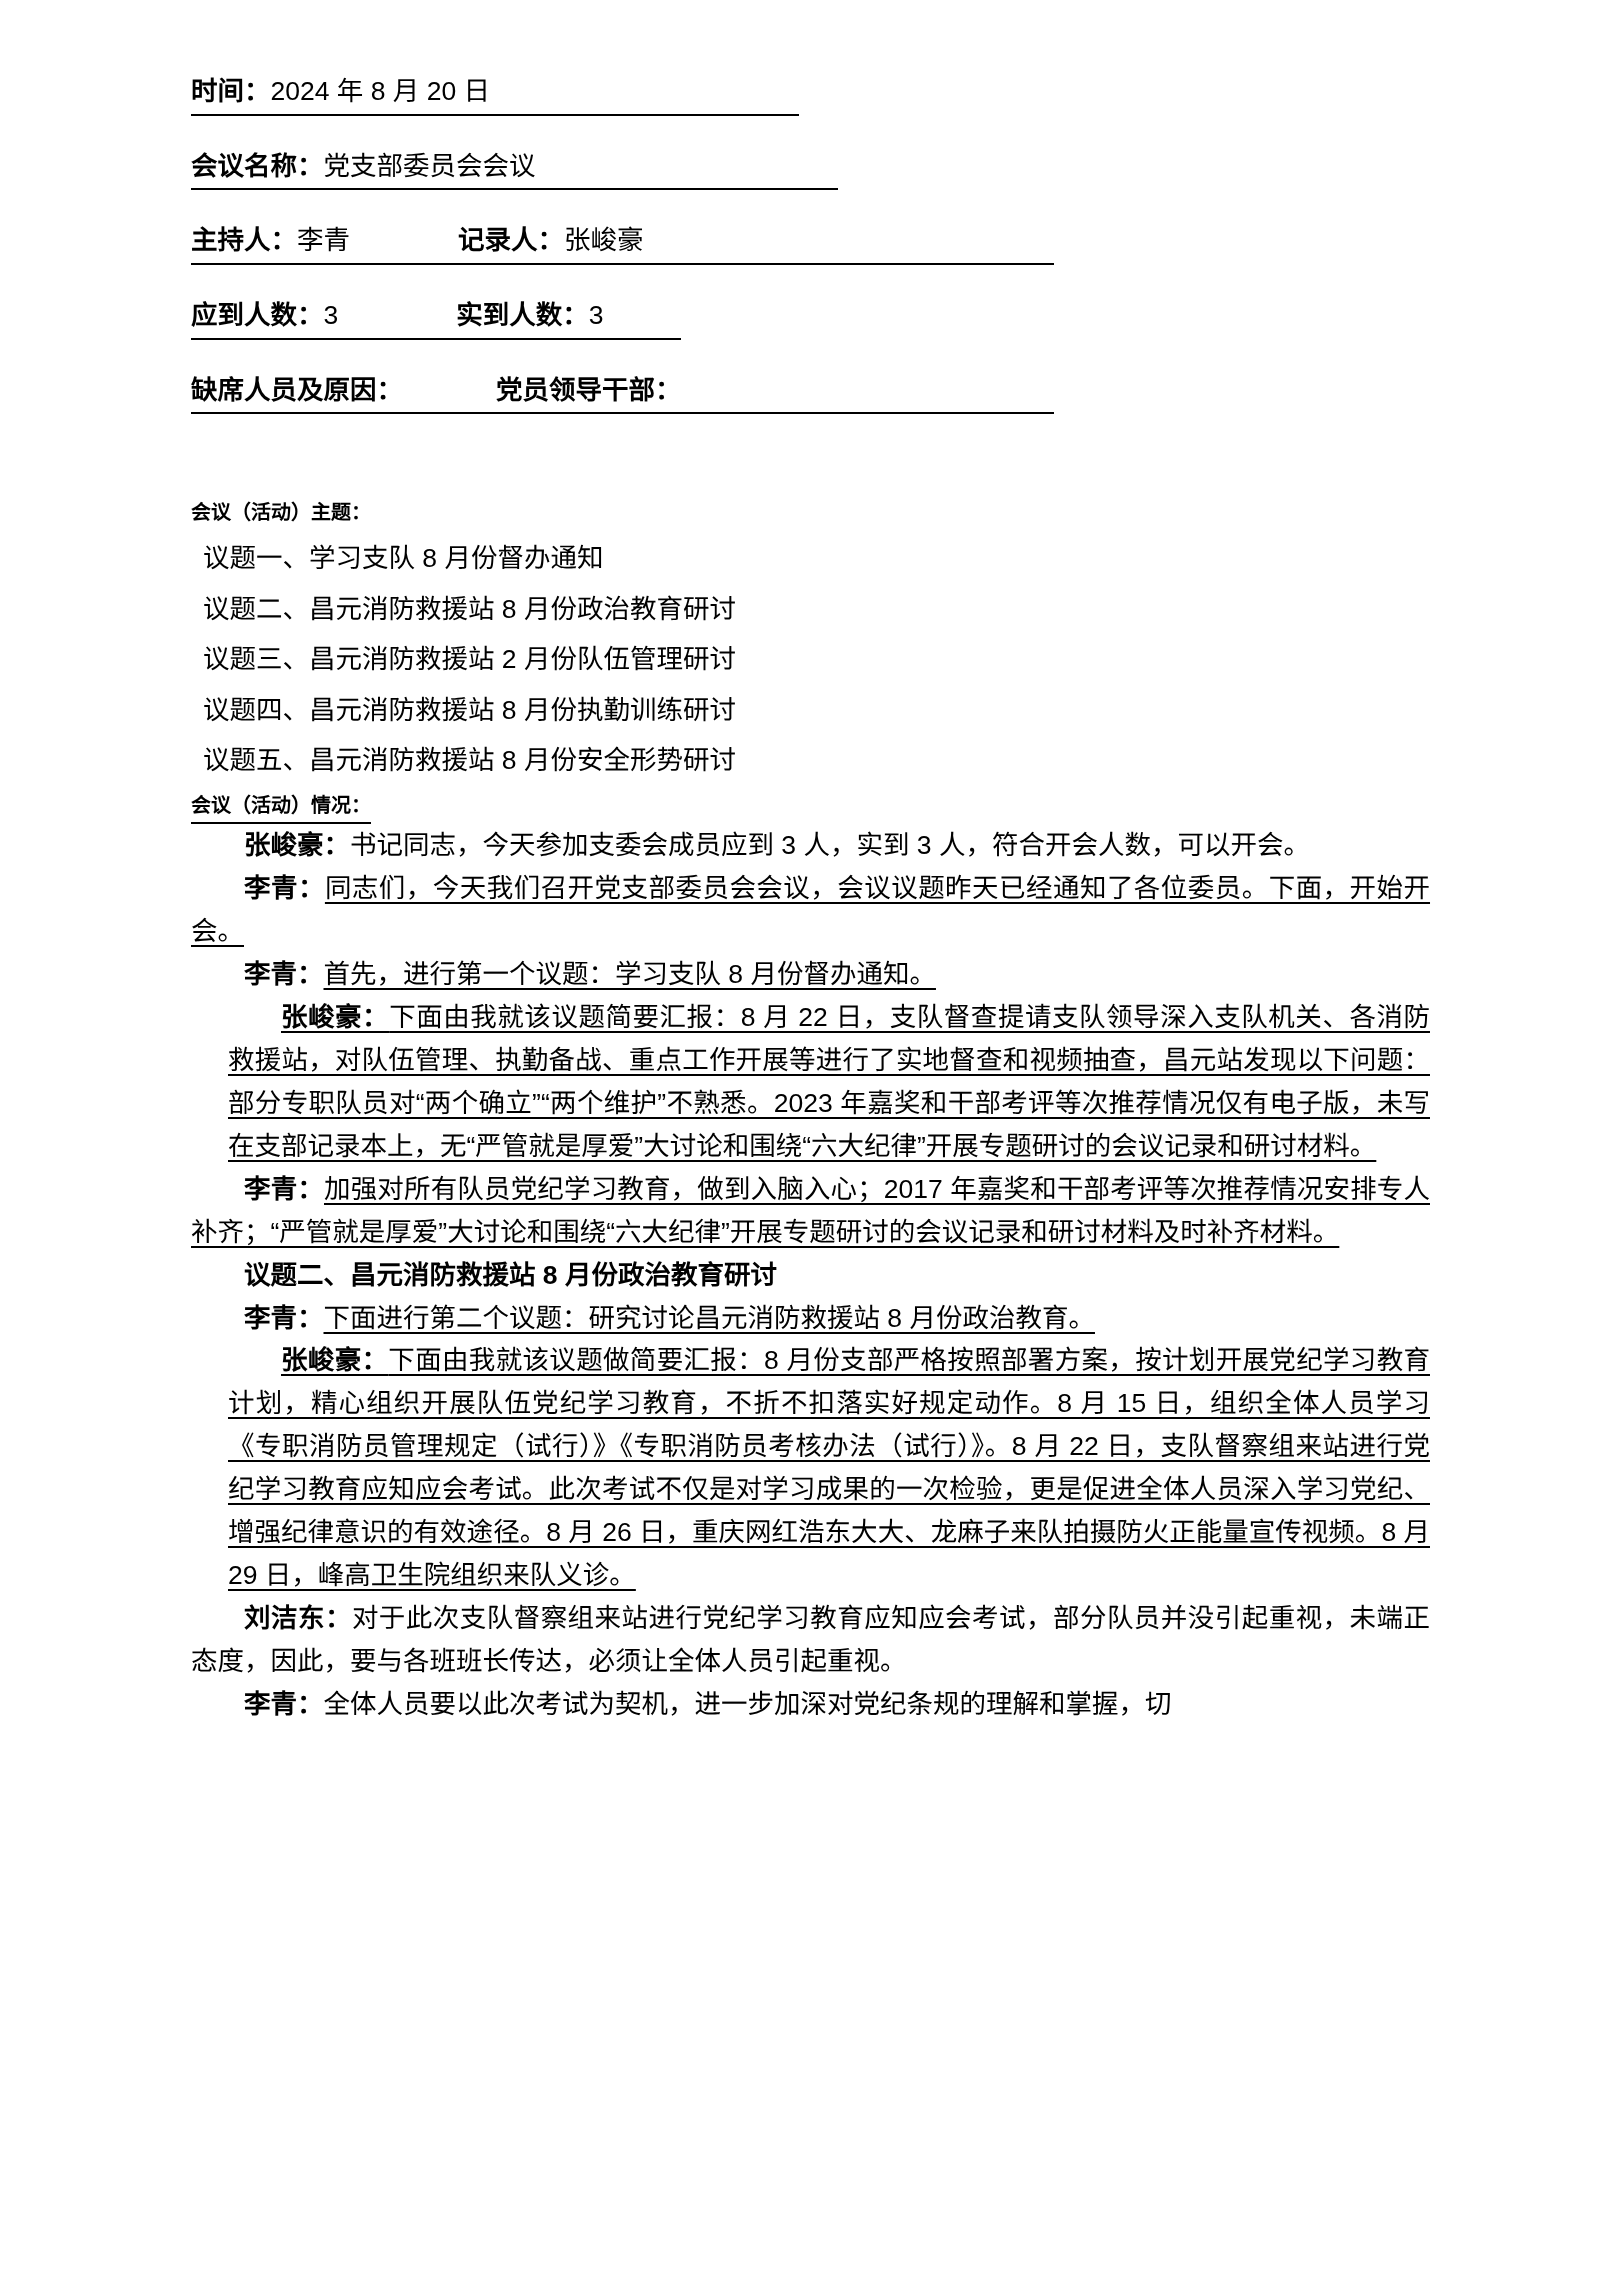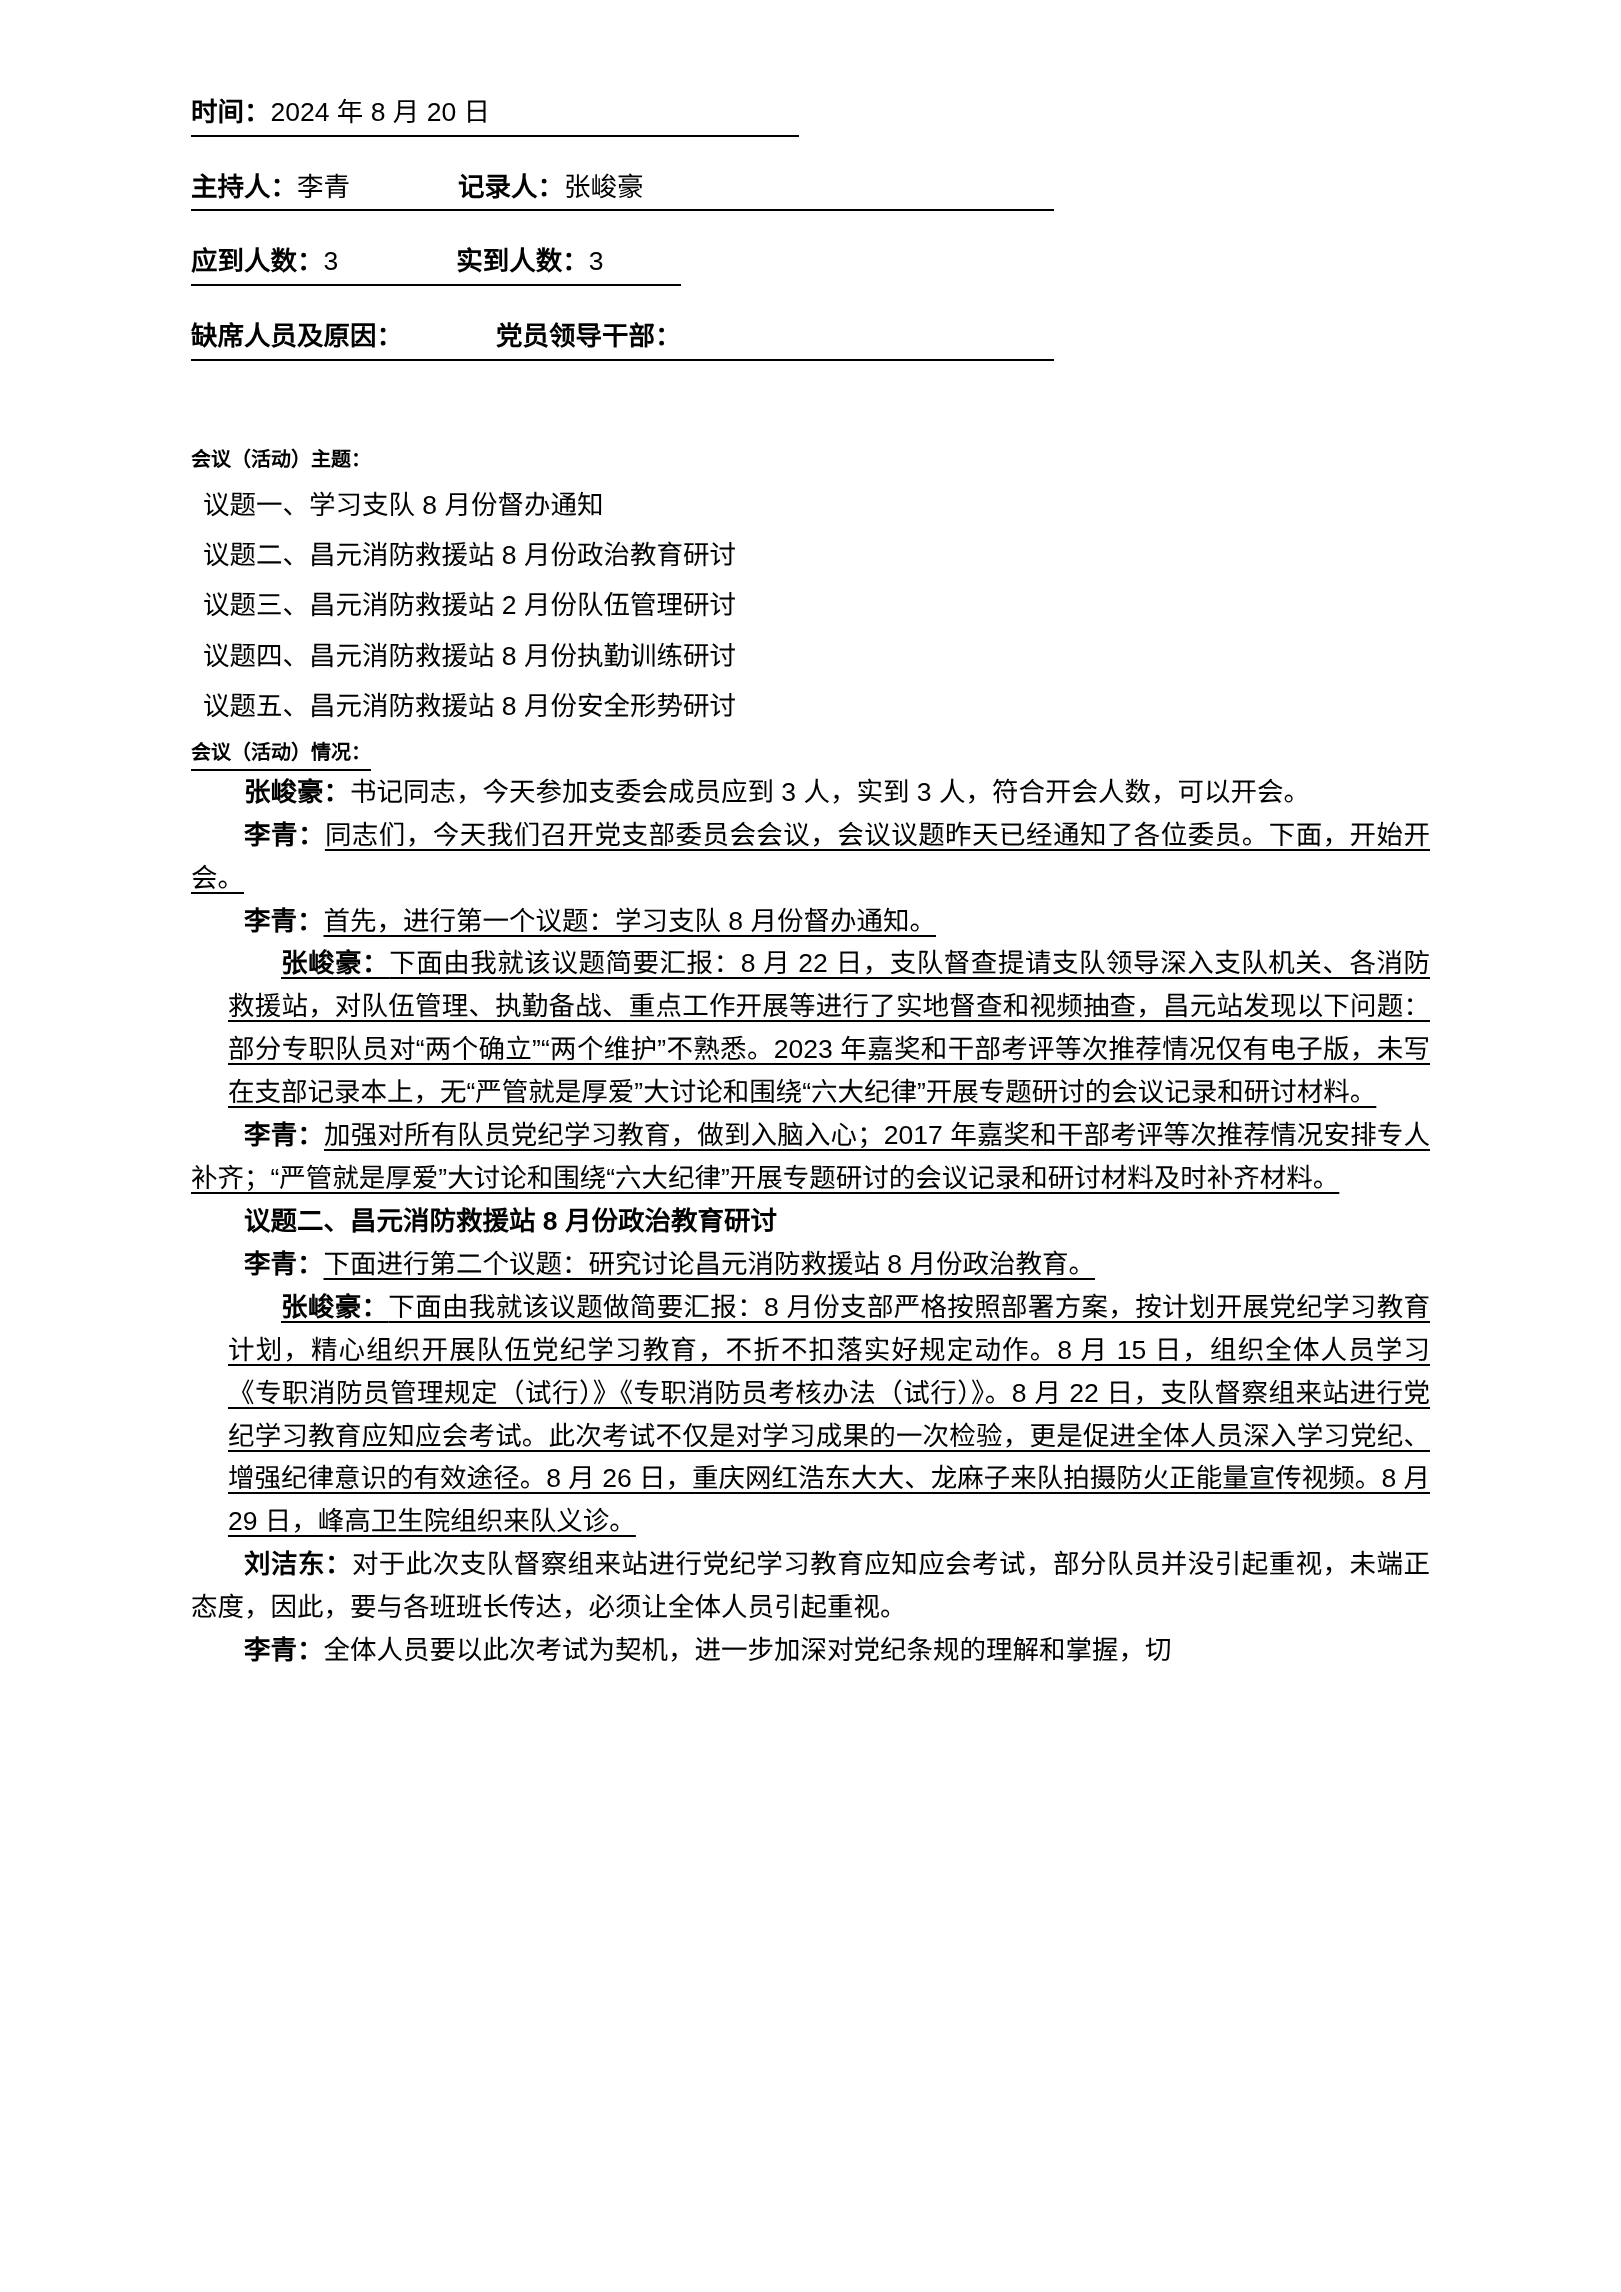--- a/index.html
+++ b/index.html
@@ -11,21 +11,21 @@
   body {
     font-family: "Liberation Sans", "DejaVu Sans", sans-serif;
     color: #000000;
   }
   .page {
     position: relative;
     width: 1621px;
     height: 2293px;
     background: #ffffff;
     box-sizing: border-box;
-    padding: 95px 191px 0 191px;
+    padding: 74px 191px 0 191px;
     overflow: hidden;
   }
 
   
   .meta-block {
     width: 100%;
   }
   .meta-row {
     display: block;
     margin-bottom: 33px;
@@ -113,20 +113,25 @@
 <div class="page">
 
   <div class="meta-block">
 
     <div class="meta-row">
       <span class="ul u-time">
         <span class="lbl">时间：</span><span class="val">2024 年 8 月 20 日</span>
       </span>
     </div>
 
+    <div class="meta-row">
+      <span class="ul u-name">
+        <span class="lbl">会议名称：</span><span class="val">党支部委员会会议</span>
+      </span>
+    </div>
 
     <div class="meta-row">
       <span class="ul u-people">
         <span class="lbl">主持人：</span><span class="val">李青</span><span class="gap-mid"></span><span class="lbl">记录人：</span><span class="val">张峻豪</span>
       </span>
     </div>
 
     <div class="meta-row">
       <span class="ul u-count">
         <span class="lbl">应到人数：</span><span class="val">3</span><span class="gap-mid-sm"></span><span class="lbl">实到人数：</span><span class="val">3</span>

